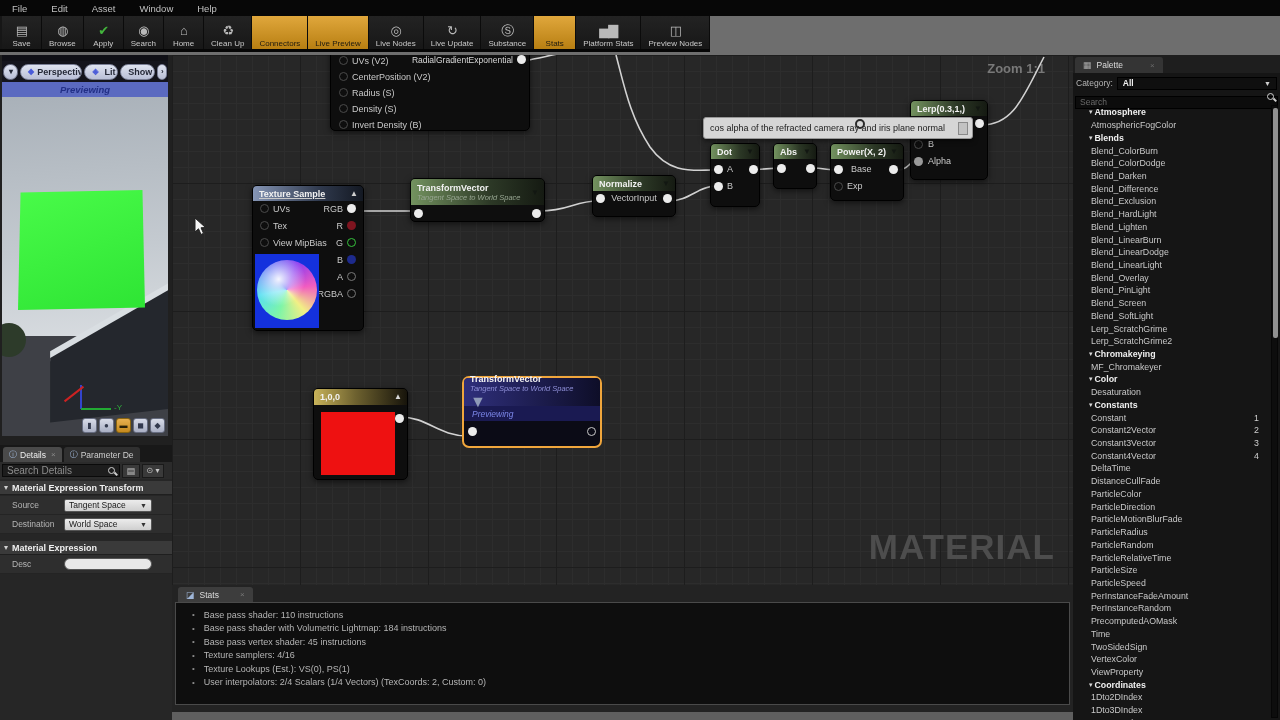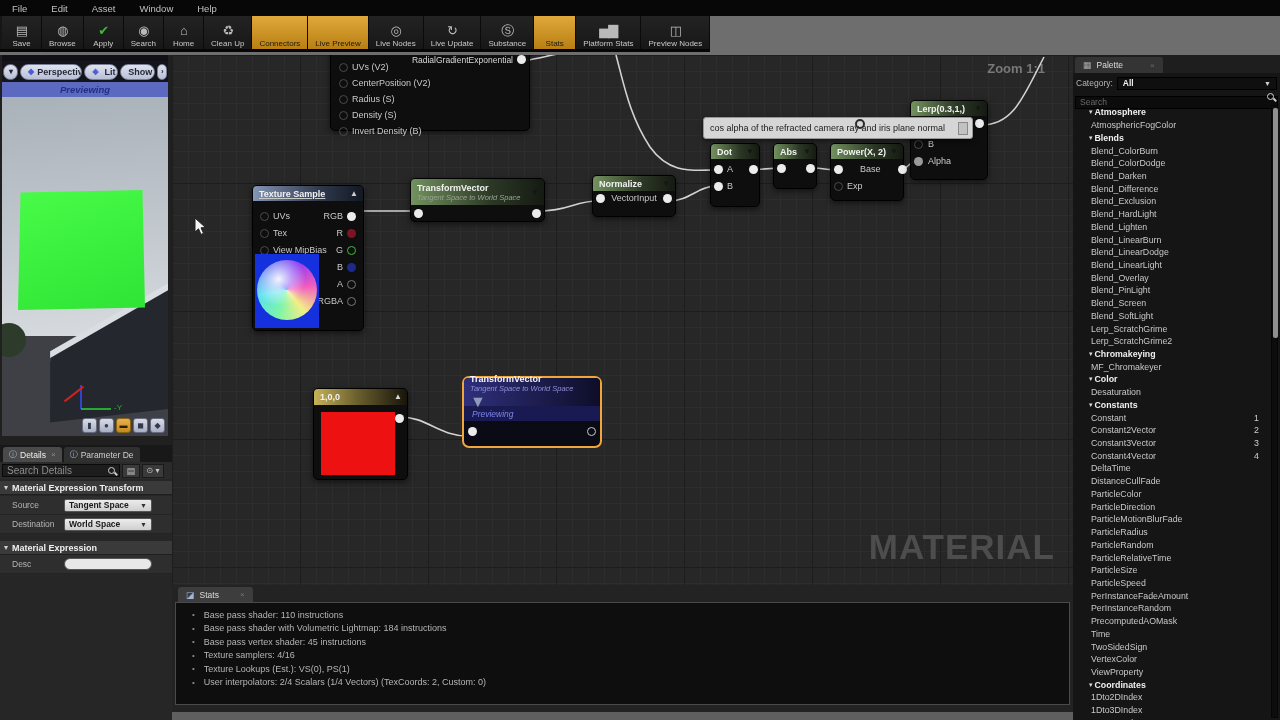--- a/index.html
+++ b/index.html
@@ -57,21 +57,21 @@
   .dt-search::placeholder { color:#8d8d8d; }
   .mag { position:relative; width:7px; height:7px; border:1.5px solid #cfcfcf; border-radius:50%; display:inline-block; }
   .mag::after { content:""; position:absolute; width:4px; height:1.5px; background:#cfcfcf; transform:rotate(45deg); right:-3.5px; bottom:-1.5px; }
   .dt-search-mag { position:absolute; left:108px; top:5px; }
   .sm-btn { width:18px; height:14px; background:#3a3a3a; border:1px solid #1a1a1a; color:#c8c8c8; font-size:9px; display:flex; align-items:center; justify-content:center; }
   .sec-head { position:absolute; left:0; width:172px; height:14px; background:#3a3a3a; border-bottom:1px solid #1f1f1f; display:flex; align-items:center; gap:4px; padding-left:4px; }
   .sec-head .tri { color:#cfcfcf; font-size:8px; }
   .sec-head span.t { font-size:9px; font-weight:bold; color:#f0f0f0; }
   .prop-row { position:absolute; left:0; width:172px; height:19px; background:#2e2e2e; border-bottom:1px solid #242424; display:flex; align-items:center; }
   .prop-label { font-size:8.5px; color:#b5b5b5; padding-left:12px; width:64px; }
-  .prop-drop { width:88px; height:13px; background:linear-gradient(#ececec,#cfcfcf); border:1px solid #555; border-radius:2px; display:flex; align-items:center; font-size:8.5px; font-weight:bold; color:#191919; padding:0 4px; justify-content:space-between; }
+  .prop-drop { width:88px; height:13px; background:linear-gradient(#ececec,#cfcfcf); border:1px solid #555; border-radius:2px; display:flex; align-items:center; font-size:8.5px; font-weight:normal; color:#191919; padding:0 4px; justify-content:space-between; }
   .prop-drop .dd { font-size:7px; color:#333; }
   .prop-input { width:88px; height:12px; background:#e8e8e8; border:1px solid #555; border-radius:6px; }
 
   
   .graph { position:absolute; left:172px; top:55px; width:901px; height:530px; overflow:hidden; z-index:4;
     background-color:#272727;
     background-image:
       linear-gradient(#1d1d1d 1px, transparent 1px),
       linear-gradient(90deg,#1d1d1d 1px, transparent 1px),
       linear-gradient(#2d2d2d 1px, transparent 1px),
@@ -87,21 +87,21 @@
   .nhead .hdr-arrow { position:absolute; right:5px; top:3px; font-size:8px; color:#121712; }
   .nhead.tall { height:26px; flex-direction:column; align-items:flex-start; justify-content:center; }
   .sub { font-size:7.5px; font-style:italic; color:#98a692; white-space:nowrap; }
   .pin { width:9px; height:9px; border-radius:50%; display:inline-block; flex:none; }
   .pin-filled { background:#ececec; }
   .pin-hollow { border:1.5px solid #787878; background:transparent; }
   .pin-dark { border:1.5px solid #4a4a4a; background:transparent; }
   .pin-red { background:#7e141f; }
   .pin-green { border:1.5px solid #35c23c; background:transparent; }
   .pin-blue { background:#1d2a8c; }
-  .prow { display:flex; align-items:flex-end; gap:4px; padding:0 4px; }
+  .prow { display:flex; align-items:flex-start; gap:4px; padding:0 4px; }
 
   
   .radial-node { left:158px; top:-10px; width:200px; height:86px; border-radius:0 0 5px 5px; }
   .radial-rows { position:absolute; left:4px; top:10px; }
   .radial-rows .prow { height:16px; }
   .radial-out { position:absolute; right:16px; top:9px; font-size:8.5px; color:#d8d8d8; white-space:nowrap; }
   .radial-out-pin { position:absolute; right:3px; top:9px; }
 
   
   .ts-node { left:80px; top:130px; width:112px; height:146px; }
@@ -130,21 +130,21 @@
   .dot-a { position:absolute; left:3px; top:20px; width:44px; display:flex; align-items:center; gap:4px; }
   .dot-a .out { margin-left:auto; }
   .dot-b { position:absolute; left:3px; top:37px; display:flex; align-items:center; gap:4px; }
 
   
   .abs-node { left:601px; top:88px; width:44px; height:46px; }
   .abs-body { position:absolute; left:3px; top:20px; width:38px; display:flex; justify-content:space-between; }
 
   
   .pw-node { left:658px; top:88px; width:74px; height:58px; }
-  .pw-base { position:absolute; left:3px; top:20px; width:64px; display:flex; align-items:center; gap:17px; }
+  .pw-base { position:absolute; left:3px; top:20px; width:64px; display:flex; align-items:center; gap:8px; }
   .pw-base .out { margin-left:auto; }
   .pw-exp { position:absolute; left:3px; top:37px; display:flex; align-items:center; gap:4px; }
 
   
   .lerp-node { left:738px; top:45px; width:78px; height:80px; }
   .lerp-out { position:absolute; right:3px; top:18px; }
   .lerp-b { position:absolute; left:3px; top:38px; display:flex; align-items:center; gap:5px; }
   .lerp-alpha { position:absolute; left:3px; top:55px; display:flex; align-items:center; gap:5px; }
 
   

